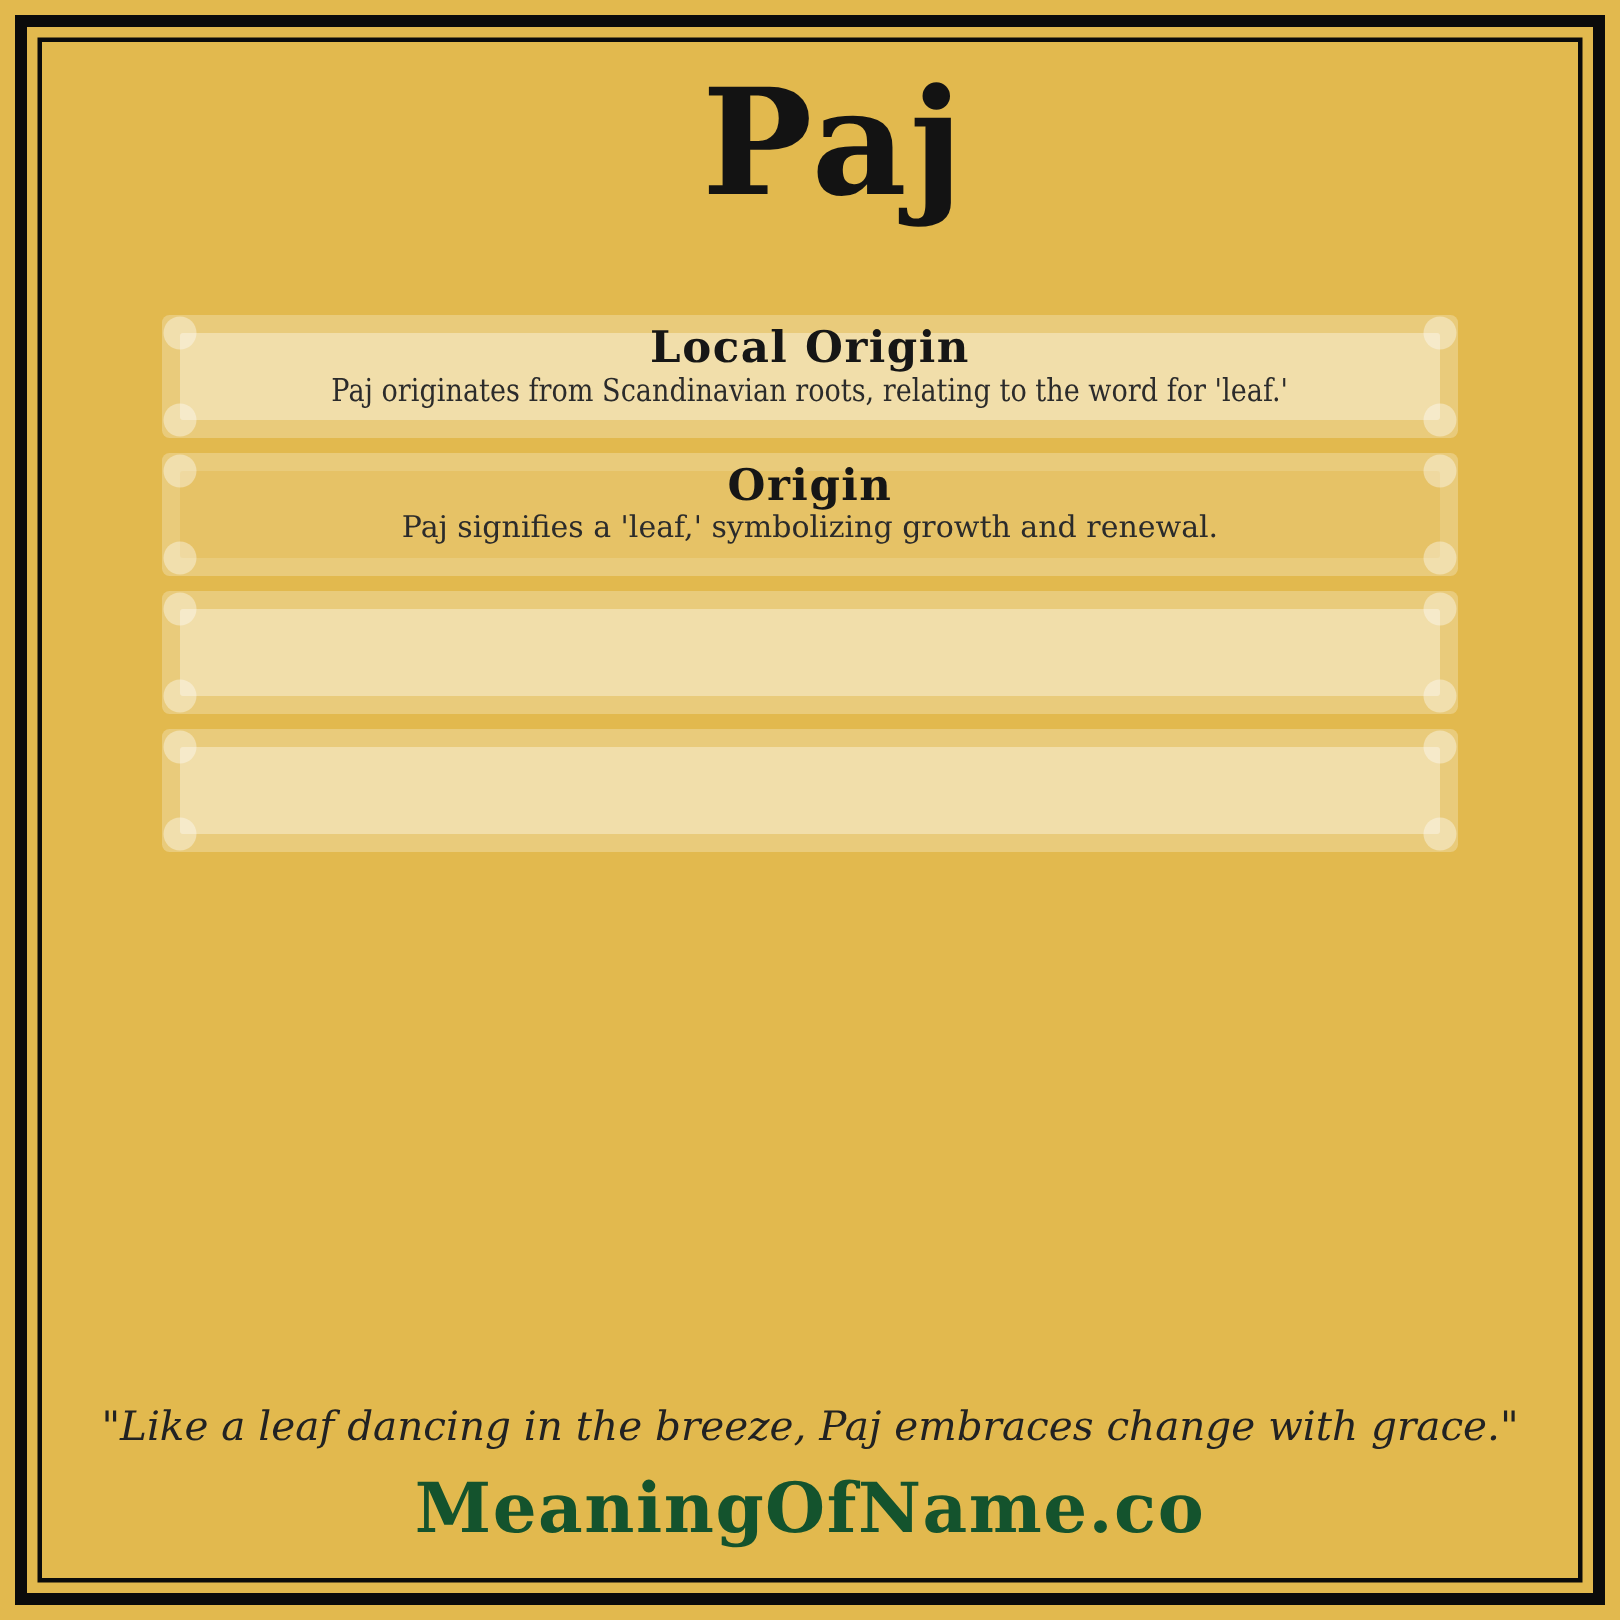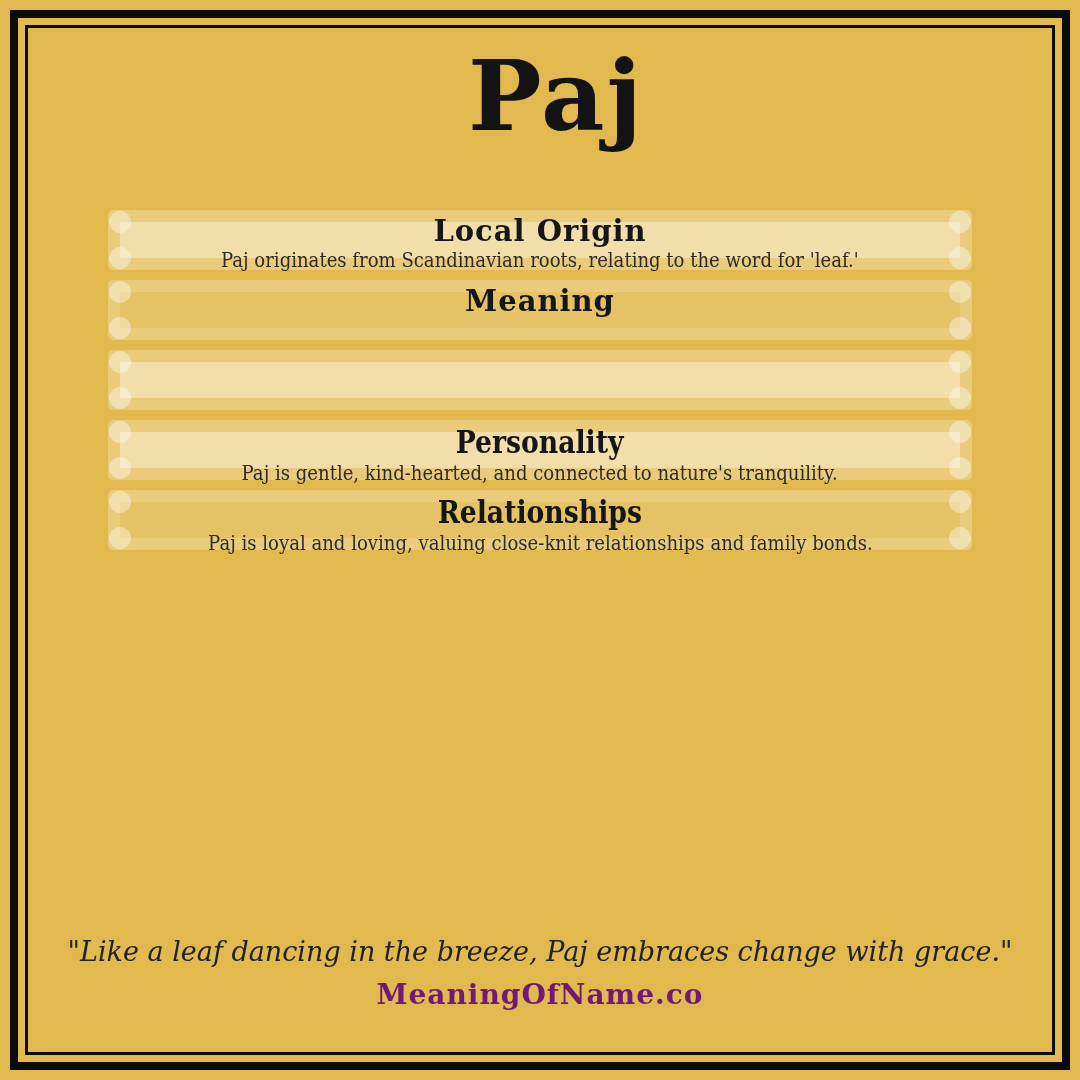--- a/index.html
+++ b/index.html
@@ -36,21 +36,21 @@
   
   .cards {
     position: absolute;
     left: 108px; right: 108px; top: 210px;
     display: flex;
     flex-direction: column;
     gap: 10px;
   }
   .card {
     position: relative;
-    height: 60px;
+    height: 82px;
     border-radius: 5px;
     background: rgba(255,255,255,0.26);
   }
   .card-panel {
     position: absolute; inset: 12px;
     border-radius: 2px;
   }
   .card.odd  .card-panel { background: rgba(255,255,255,0.36); }
   .card.even .card-panel { background: rgba(226,185,78,0.45); }
   .rivet {
@@ -104,23 +104,23 @@
     font-style: italic;
     font-size: 27px;
     color: #222222;
   }
   .brand {
     position: absolute; top: 978px; left: 0;
     width: 100%;
     margin: 0;
     text-align: center;
     font-weight: bold;
-    font-size: 28px;
+    font-size: 46px;
     letter-spacing: 1px;
-    color: #701a75;
+    color: #14532d;
   }
 </style>
 </head>
 <body>
 
 <div class="poster">
 
   <div class="frame-outer"></div>
   <div class="frame-inner"></div>
 
@@ -140,56 +140,42 @@
       </div>
     </section>
 
     <section class="card even">
       <div class="card-panel"></div>
       <span class="rivet tl"></span>
       <span class="rivet tr"></span>
       <span class="rivet bl"></span>
       <span class="rivet br"></span>
       <div class="card-text">
-        <h2 class="card-title">Meaning</h2>
+        <h2 class="card-title">Origin</h2>
+        <p class="card-body">Paj signifies a 'leaf,' symbolizing growth and renewal.</p>
       </div>
     </section>
 
     <section class="card odd cond">
       <div class="card-panel"></div>
       <span class="rivet tl"></span>
       <span class="rivet tr"></span>
       <span class="rivet bl"></span>
       <span class="rivet br"></span>
     </section>
 
 
     <section class="card odd cond">
       <div class="card-panel"></div>
       <span class="rivet tl"></span>
       <span class="rivet tr"></span>
       <span class="rivet bl"></span>
       <span class="rivet br"></span>
-      <div class="card-text">
-        <h2 class="card-title">Personality</h2>
-        <p class="card-body">Paj is gentle, kind-hearted, and connected to nature's tranquility.</p>
-      </div>
     </section>
 
-    <section class="card even cond">
-      <div class="card-panel"></div>
-      <span class="rivet tl"></span>
-      <span class="rivet tr"></span>
-      <span class="rivet bl"></span>
-      <span class="rivet br"></span>
-      <div class="card-text">
-        <h2 class="card-title">Relationships</h2>
-        <p class="card-body">Paj is loyal and loving, valuing close-knit relationships and family bonds.</p>
-      </div>
-    </section>
 
 
   </div>
 
   <p class="quote">"Like a leaf dancing in the breeze, Paj embraces change with grace."</p>
   <p class="brand">MeaningOfName.co</p>
 
 </div>
 
 </body></html>

